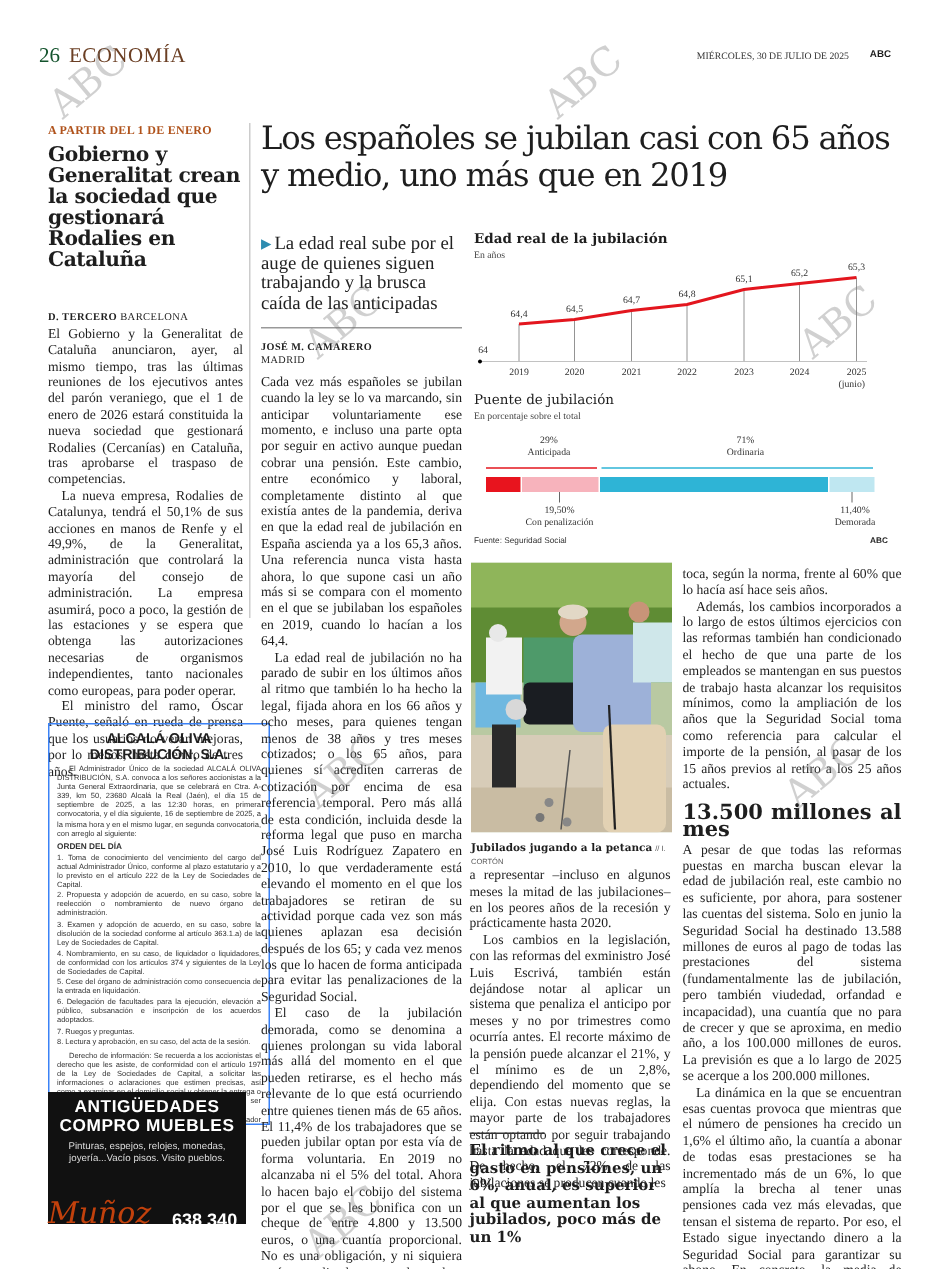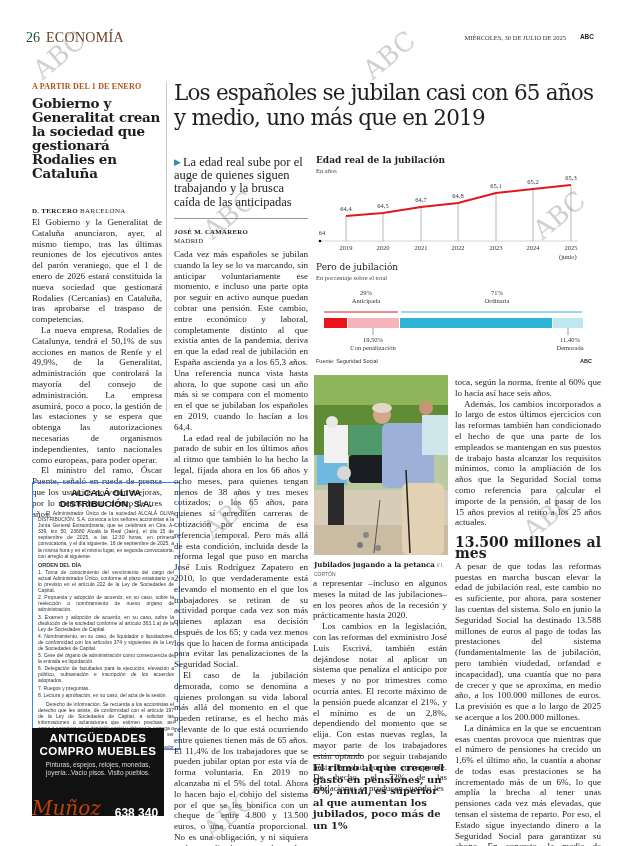--- a/index.html
+++ b/index.html
@@ -163,21 +163,21 @@
         <text x="142" y="79">2022</text>
       <text x="180" y="79">2023</text>
         <text x="217" y="79">2024</text>
         <text x="255" y="79">2025</text>
     </g>
   </svg>
   <div style="position:absolute;left:243px;top:98px;font-family:'Liberation Serif',serif;font-size:6.5px;color:#333">(junio)</div>
 </div>
 
 <div class="chart2">
-  <div class="ctitle" style="font-weight:normal">Pero de jubilación</div>
+  <div class="ctitle" style="font-weight:normal">Puente de jubilación</div>
   <div class="csub">En porcentaje sobre el total</div>
   <svg width="290" height="80" viewBox="0 0 290 80" style="position:absolute;top:18px;left:0">
     <g font-family="Liberation Serif, serif" font-size="6.5" fill="#333" text-anchor="middle">
       <text x="50" y="15">29%</text>
         <text x="50" y="23">Anticipada</text>
       <text x="181" y="15">71%</text>
         <text x="181" y="23">Ordinaria</text>
     </g>
     <line x1="8" y1="32" x2="82" y2="32" stroke="#e3161e" stroke-width="1"></line>
     <line x1="85" y1="32" x2="266" y2="32" stroke="#2eb4d6" stroke-width="1"></line>

